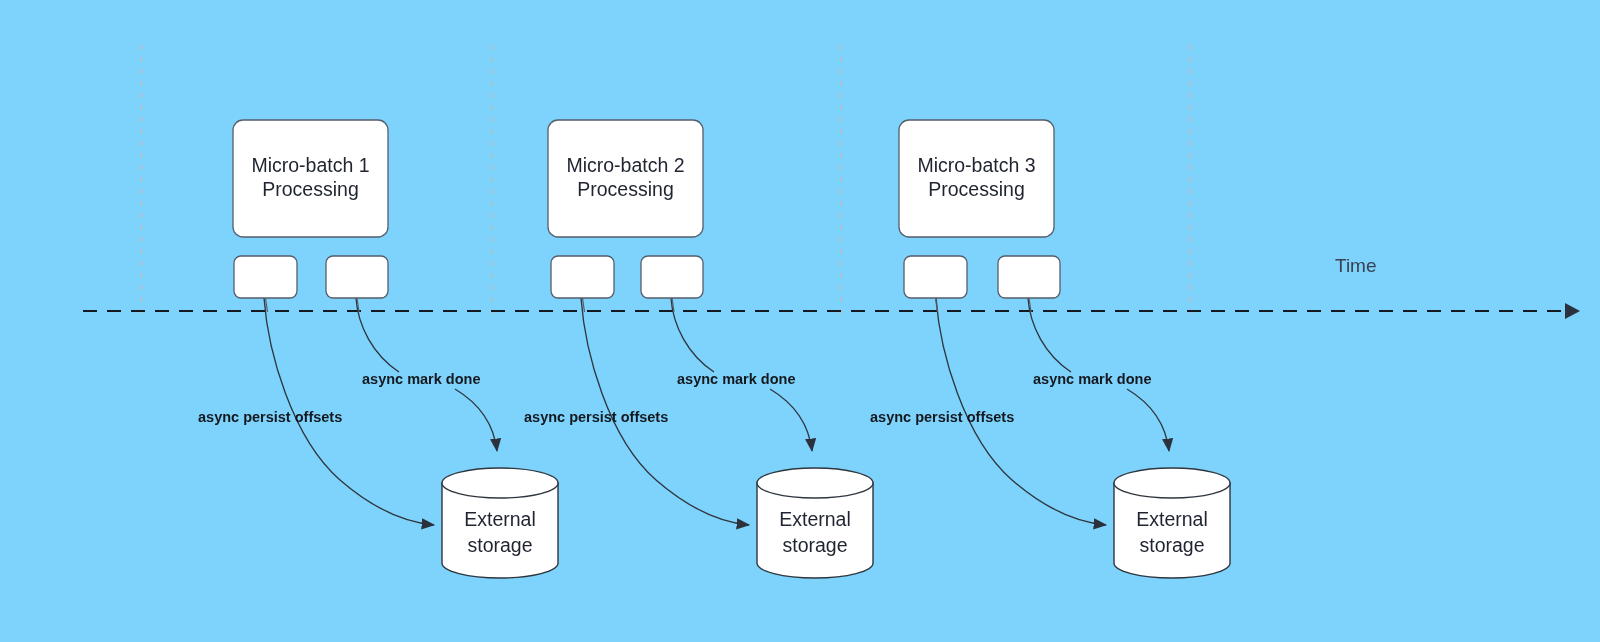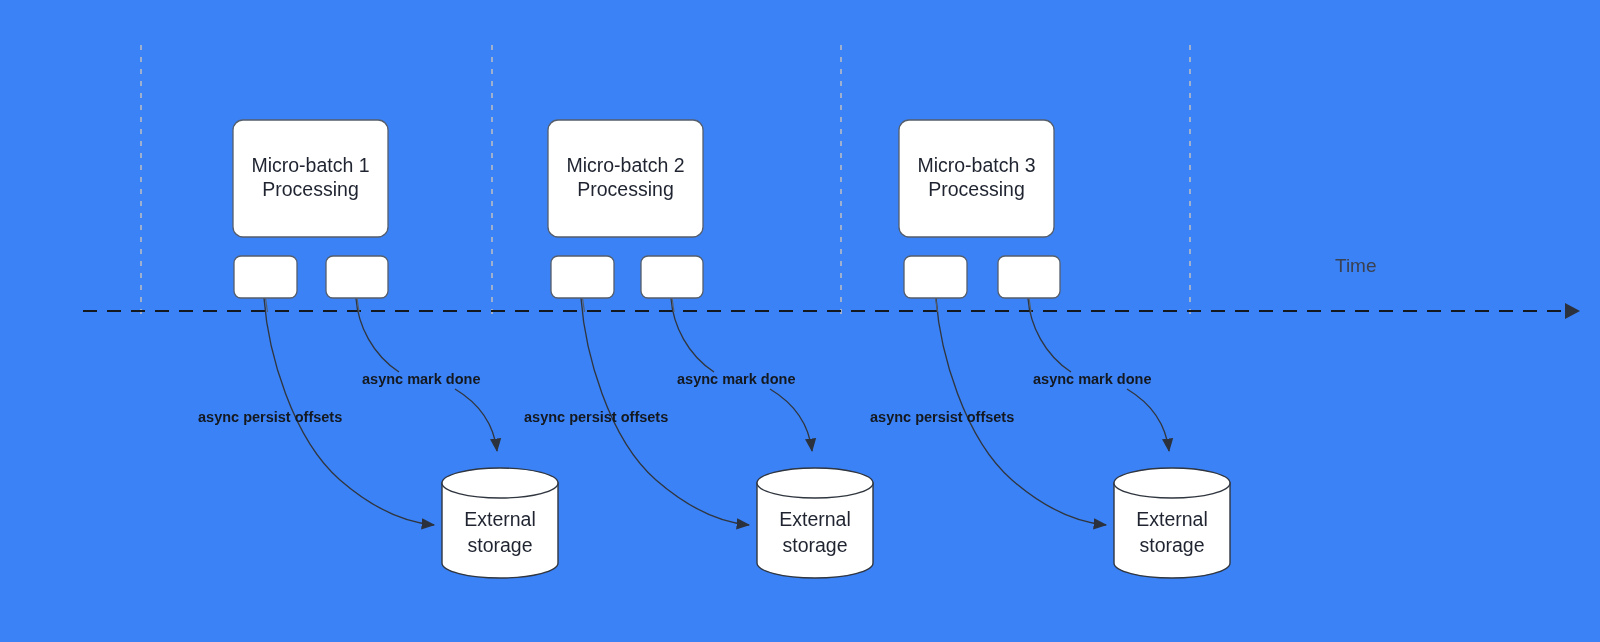--- a/index.html
+++ b/index.html
@@ -9,21 +9,21 @@
     background: #ffffff;
   }
   body {
     font-family: "Liberation Sans", sans-serif;
     color: #1f2430;
   }
   #canvas {
     position: relative;
     width: 1600px;
     height: 642px;
-    background: #3b82f6;
+    background: #7dd3fc;
     overflow: hidden;
   }
   #diagram-svg {
     position: absolute;
     left: 0;
     top: 0;
     width: 1600px;
     height: 642px;
   }
   .box-text {

